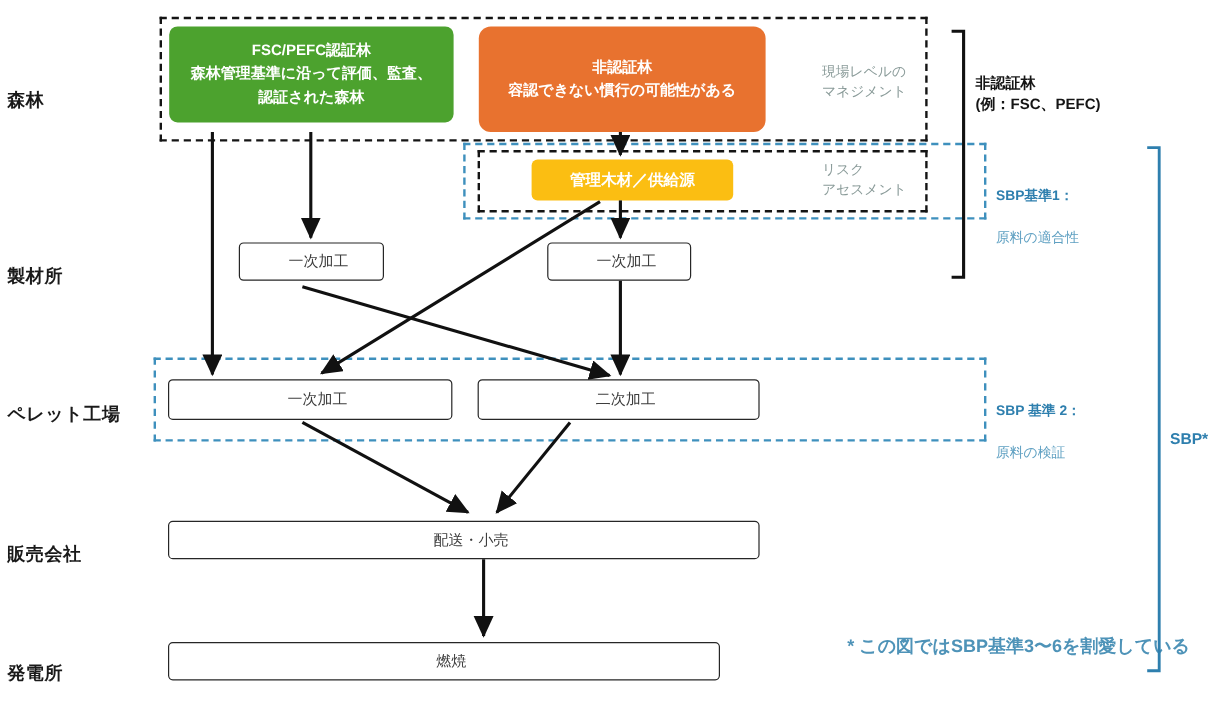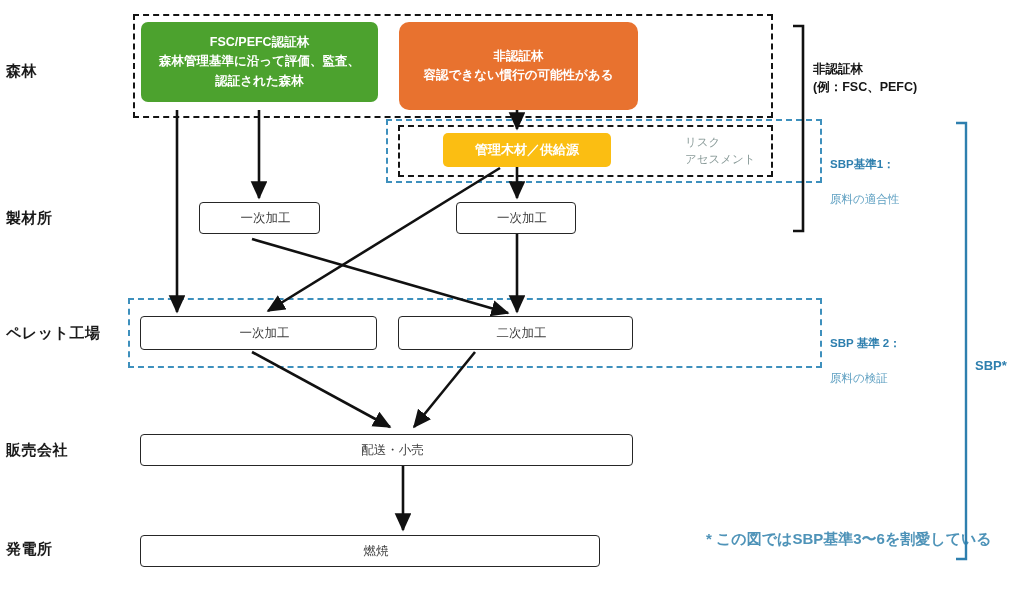--- a/index.html
+++ b/index.html
@@ -15,20 +15,21 @@
     overflow:hidden;
   }
   
   .row-label{
     position:absolute;
     font-weight:bold;
     font-size:15px;
     color:#1a1a1a;
     letter-spacing:.5px;
     white-space:nowrap;
+    margin-top:12px;
   }
   
   .srcbox{
     position:absolute;
     border-radius:7px;
     display:flex;
     align-items:center;
     justify-content:center;
     text-align:center;
     color:#ffffff;
@@ -124,20 +125,22 @@
   <div class="procbox" style="left:456px;top:202px;width:120px;height:32px;">一次加工</div>
 
   <div class="procbox" style="left:140px;top:316px;width:237px;height:34px;">一次加工</div>
 
   <div class="procbox" style="left:398px;top:316px;width:235px;height:34px;">二次加工</div>
 
   <div class="procbox" style="left:140px;top:434px;width:493px;height:32px;">配送・小売</div>
 
   <div class="procbox" style="left:140px;top:535px;width:460px;height:32px;">燃焼</div>
 
+  <div class="ann gray" style="left:685px;top:52px;">現場レベルの
+マネジメント</div>
 
   <div class="ann gray" style="left:685px;top:134px;">リスク
 アセスメント</div>
 
   <div class="ann black-bold" style="left:813px;top:60px;white-space:pre-line;">非認証林
 (例：FSC、PEFC)</div>
 
   <div class="ann blue" style="left:830px;top:139px;">
     <span style="font-weight:bold;color:#2E7FAE;">SBP基準1：</span><br>
     <span class="lite">原料の適合性</span>

